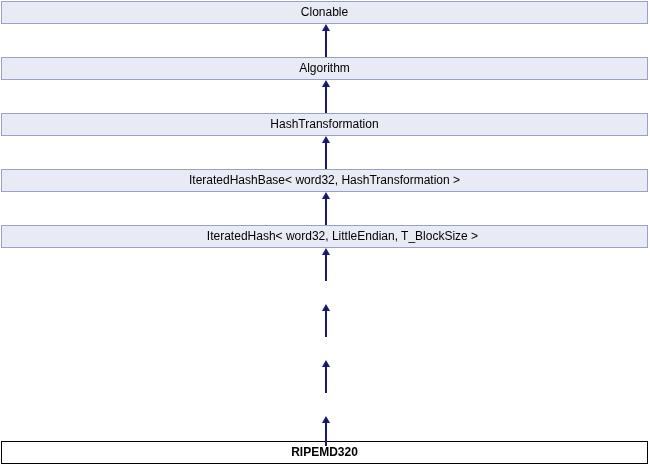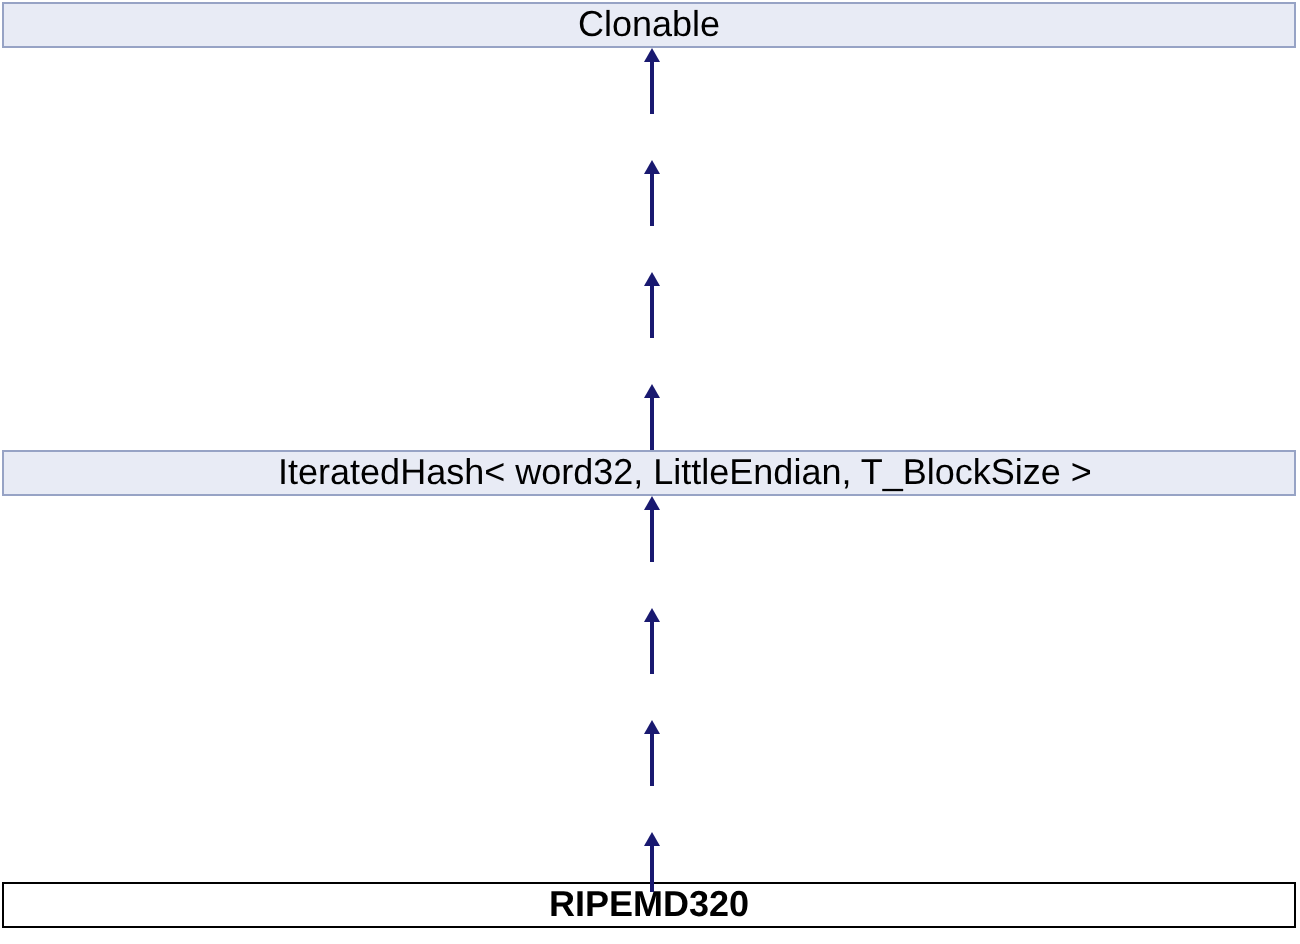--- a/index.html
+++ b/index.html
@@ -6,21 +6,21 @@
     margin: 0;
     padding: 0;
     background: #ffffff;
   }
   .diagram {
     position: relative;
     width: 650px;
     height: 472px;
     background: var(--background, #ffffff);
     font-family: "Liberation Sans", sans-serif;
-    font-size: 18px;
+    font-size: 12px;
     color: var(--text, #000000);
   }
   .node {
     position: absolute;
     left: 1px;
     width: 647px;
     height: 23px;
     box-sizing: border-box;
     border: 1px solid var(--node_border, #97A3C5);
     background: var(--node_fill, #E8EBF5);
@@ -80,20 +80,29 @@
   }
 </style>
 </head>
 <body>
 
 <div class="diagram">
 
   <div class="node r0">
     <span>Clonable</span>
   </div>
+  <div class="node r1">
+    <span>Algorithm</span>
+  </div>
+  <div class="node r2">
+    <span>HashTransformation</span>
+  </div>
+  <div class="node r3">
+    <span>IteratedHashBase&lt; word32, HashTransformation &gt;</span>
+  </div>
   <div class="node r4">
     <span>IteratedHash&lt; word32, LittleEndian, T_BlockSize &gt;</span>
   </div>
   <div class="node current r8">
     <span>RIPEMD320</span>
   </div>
 
   <div class="edge a0">
     <div class="head"></div>
     <div class="line"></div>

